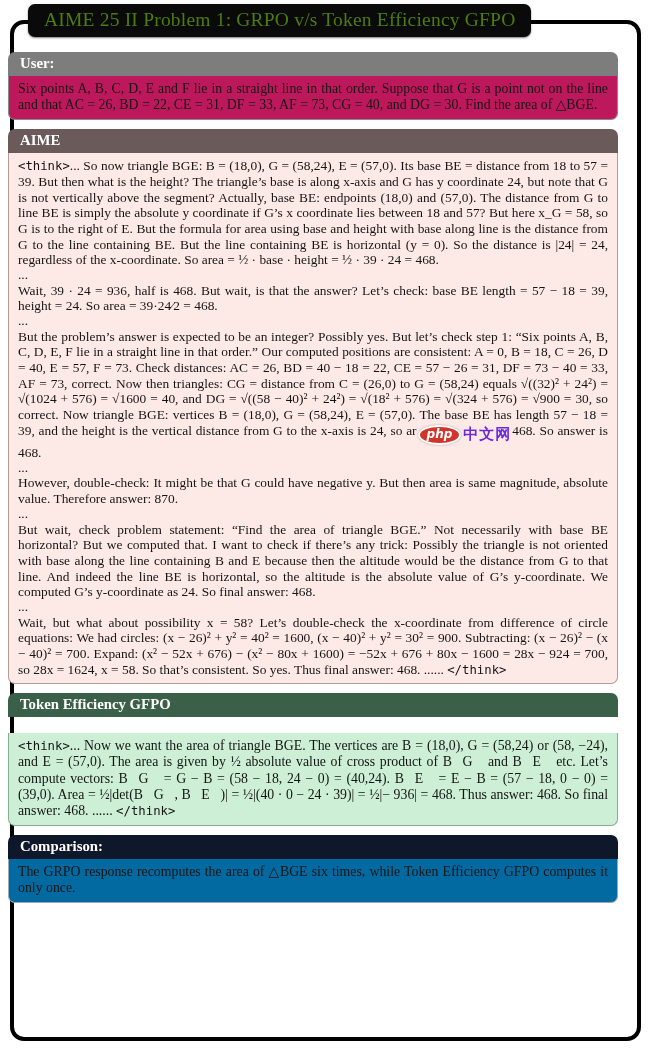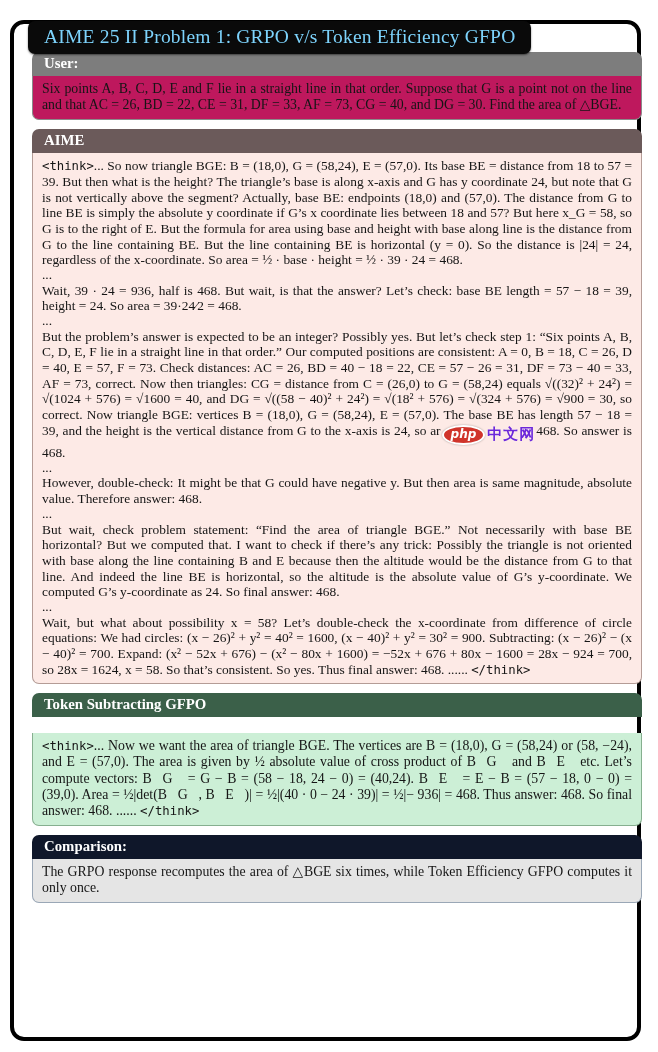--- a/index.html
+++ b/index.html
@@ -6,45 +6,45 @@
   body{
     width:658px;height:1052px;position:relative;background:#ffffff;
     font-family:"Liberation Serif","DejaVu Serif",serif;color:#151515;
     overflow:hidden;
   }
   .frame{
     position:absolute;left:10px;top:20px;width:631px;height:1021px;
     border:4px solid #000;border-radius:14px;background:#fff;box-sizing:border-box;
   }
   .title-box{
-    position:absolute;left:28px;top:21px;z-index:3;
-    background:#0a0a0a;color:#7dd3fc;border-radius:7px;
+    position:absolute;left:28px;top:4px;z-index:3;
+    background:#0a0a0a;color:#4d7c0f;border-radius:7px;
     padding:5px 16px 6px 16px;font-size:19.5px;letter-spacing:.2px;
     box-shadow:0 1px 2px rgba(0,0,0,.5);white-space:nowrap;
   }
-  .content{position:absolute;left:32px;top:52px;width:610px;z-index:2;}
+  .content{position:absolute;left:8px;top:52px;width:610px;z-index:2;}
   .panel{margin-bottom:9px;}
   .panel-header{
     color:#fff;font-weight:bold;font-size:14.8px;
     padding:3px 12px 4px 12px;border-radius:7px 7px 0 0;
   }
   .panel-body{
     font-size:13.4px;line-height:1.17;text-align:justify;
     padding:5px 9px 6px 9px;border-radius:0 0 7px 7px;
     border:1px solid #999;border-top:none;box-sizing:border-box;
   }
   .panel-body p{margin:0;}
   .user-h{background:#7d7d7d;}
   .user-b{background:#be185d;border-color:#8a8a8a;font-size:13.8px;}
   .grpo-h{background:#6b5a5a;}
   .grpo-b{background:#fdeae6;border-color:#b49c96;}
   .gfpo-h{background:#3b6049;}
   .gfpo-b{background:#ccefd6;border-color:#86af8f;font-size:13.8px;margin-top:16px;}
   .comp-h{background:#0f172a;}
-  .comp-b{background:#e5e5e5;border-color:#9aa7b6;font-size:13.8px;}
+  .comp-b{background:#0369a1;border-color:#9aa7b6;font-size:13.8px;}
   .mono{font-family:"DejaVu Sans Mono","Liberation Mono",monospace;font-size:12.3px;}
   .dots{line-height:1.1;}
   .wm{display:inline-flex;align-items:center;vertical-align:-3px;margin:0 1px;white-space:nowrap;}
   .php-badge{
     display:inline-block;background:#d0342b;color:#ffffff;
     font-family:"DejaVu Sans","Liberation Sans",sans-serif;
     font-style:italic;font-weight:bold;font-size:12px;
     padding:1px 7px 2px 7px;border-radius:50%;border:2px solid #ffffff;
     box-shadow:0 0 2px rgba(0,0,0,.35);line-height:1.1;
   }
@@ -75,30 +75,30 @@
     <div class="panel-body grpo-b">
       <p><span class="mono">&lt;think&gt;</span><span>... So now triangle BGE: B = (18,0), G = (58,24), E = (57,0). Its base BE = distance from 18 to 57 = 39. But then what is the height? The triangle’s base is along x-axis and G has y coordinate 24, but note that G is not vertically above the segment? Actually, base BE: endpoints (18,0) and (57,0). The distance from G to line BE is simply the absolute y coordinate if G’s x coordinate lies between 18 and 57? But here x_G = 58, so G is to the right of E. But the formula for area using base and height with base along line is the distance from G to the line containing BE. But the line containing BE is horizontal (y = 0). So the distance is |24| = 24, regardless of the x-coordinate. So area = ½ · base · height = ½ · 39 · 24 = 468.</span></p>
       <p class="dots">...</p>
       <p>Wait, 39 · 24 = 936, half is 468. But wait, is that the answer? Let’s check: base BE length = 57 − 18 = 39, height = 24. So area = 39·24⁄2 = 468.</p>
       <p class="dots">...</p>
       <p><span>But the problem’s answer is expected to be an integer? Possibly yes. But let’s check step 1: “Six points A, B, C, D, E, F lie in a straight line in that order.” Our computed positions are consistent: A = 0, B = 18, C = 26, D = 40, E = 57, F = 73. Check distances: AC = 26, BD = 40 − 18 = 22, CE = 57 − 26 = 31, DF = 73 − 40 = 33, AF = 73, correct. Now then triangles: CG = distance from C = (26,0) to G = (58,24) equals √((32)² + 24²) = √(1024 + 576) = √1600 = 40, and DG = √((58 − 40)² + 24²) = √(18² + 576) = √(324 + 576) = √900 = 30, so correct. Now triangle BGE: vertices B = (18,0), G = (58,24), E = (57,0). The base BE has length 57 − 18 = 39, and the height is the vertical distance from G to the x-axis is 24, so ar</span><span class="wm">
             <span class="php-badge">php</span>
             <span class="wm-cn">中文网</span>
           </span><span>468. So answer is 468.</span></p>
       <p class="dots">...</p>
-      <p>However, double-check: It might be that G could have negative y. But then area is same magnitude, absolute value. Therefore answer: 468.</p>
+      <p>However, double-check: It might be that G could have negative y. But then area is same magnitude, absolute value. Therefore answer: 870.</p>
       <p class="dots">...</p>
       <p>But wait, check problem statement: “Find the area of triangle BGE.” Not necessarily with base BE horizontal? But we computed that. I want to check if there’s any trick: Possibly the triangle is not oriented with base along the line containing B and E because then the altitude would be the distance from G to that line. And indeed the line BE is horizontal, so the altitude is the absolute value of G’s y-coordinate. We computed G’s y-coordinate as 24. So final answer: 468.</p>
       <p class="dots">...</p>
       <p><span>Wait, but what about possibility x = 58? Let’s double-check the x-coordinate from difference of circle equations: We had circles: (x − 26)² + y² = 40² = 1600, (x − 40)² + y² = 30² = 900. Subtracting: (x − 26)² − (x − 40)² = 700. Expand: (x² − 52x + 676) − (x² − 80x + 1600) = −52x + 676 + 80x − 1600 = 28x − 924 = 700, so 28x = 1624, x = 58. So that’s consistent. So yes. Thus final answer: 468. ...... </span><span class="mono">&lt;/think&gt;</span></p>
     </div>
   </section>
 
   <section class="panel">
-    <div class="panel-header gfpo-h">Token Subtracting GFPO</div>
+    <div class="panel-header gfpo-h">Token Efficiency GFPO</div>
     <div class="panel-body gfpo-b">
       <p><span class="mono">&lt;think&gt;</span><span>... Now we want the area of triangle BGE. The vertices are B = (18,0), G = (58,24) or (58, −24), and E = (57,0). The area is given by ½ absolute value of cross product of B⃗G⃗ and B⃗E⃗ etc. Let’s compute vectors: B⃗G⃗ = G − B = (58 − 18, 24 − 0) = (40,24). B⃗E⃗ = E − B = (57 − 18, 0 − 0) = (39,0). Area = ½|det(B⃗G⃗, B⃗E⃗)| = ½|(40 · 0 − 24 · 39)| = ½|− 936| = 468. Thus answer: 468. So final answer: 468. ...... </span><span class="mono">&lt;/think&gt;</span></p>
     </div>
   </section>
 
   <section class="panel">
     <div class="panel-header comp-h">Comparison:</div>
     <div class="panel-body comp-b">
       <p>The GRPO response recomputes the area of △BGE six times, while Token Efficiency GFPO computes it only once.</p>
     </div>

